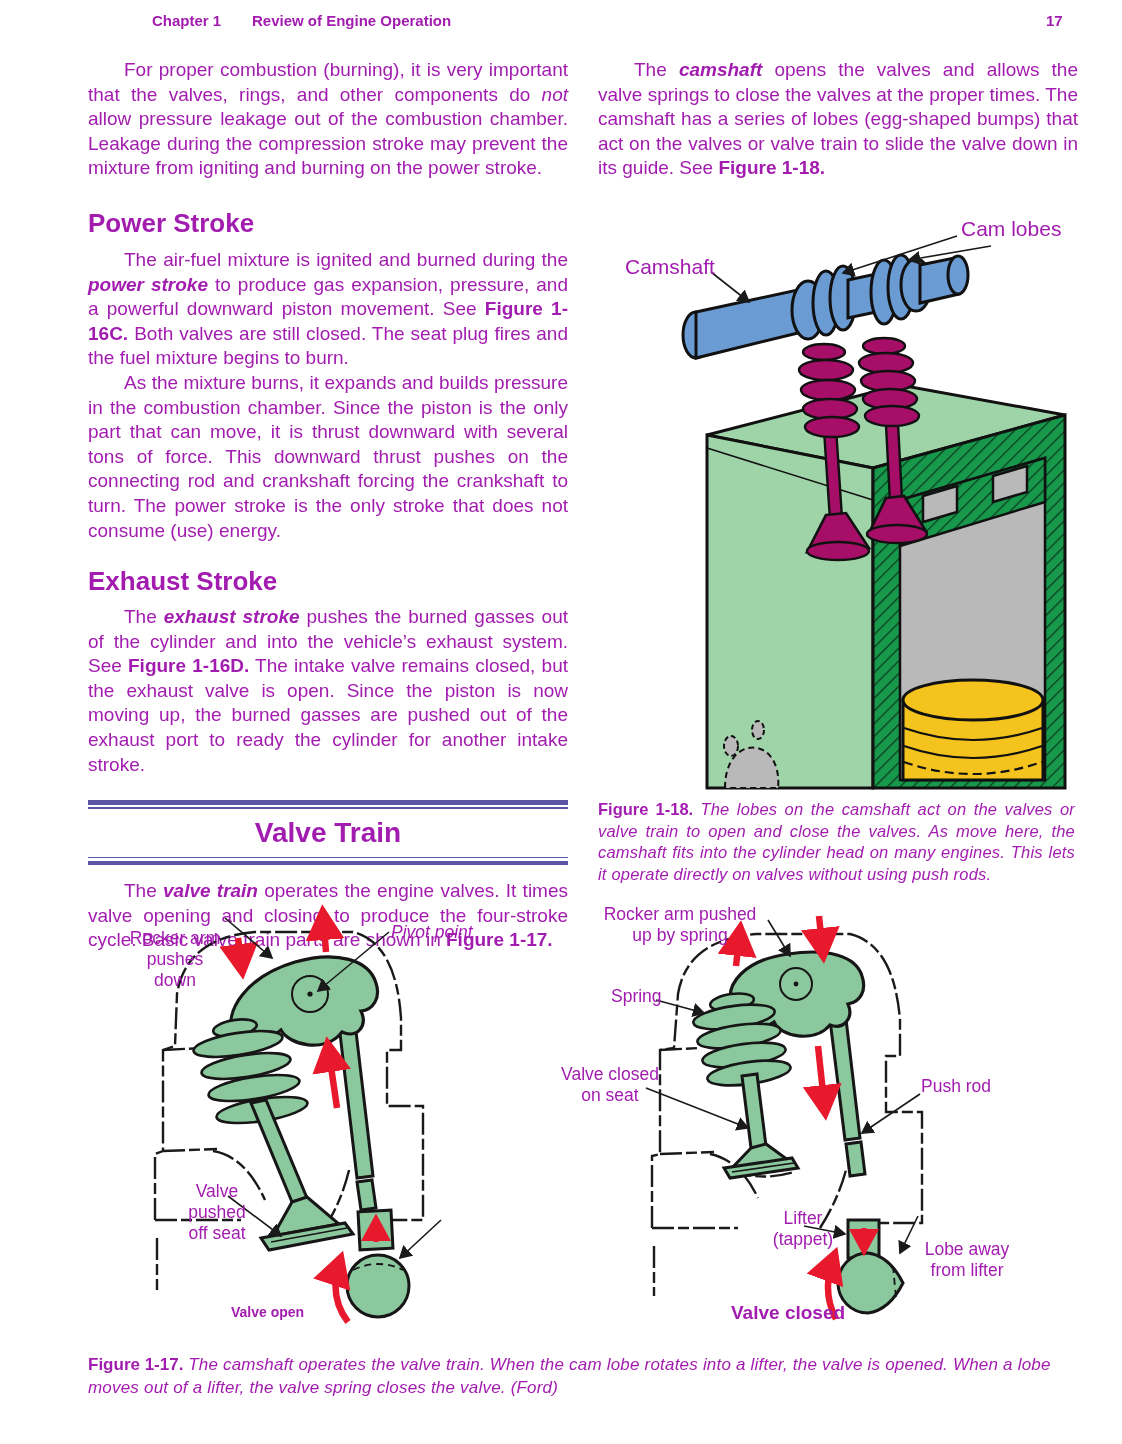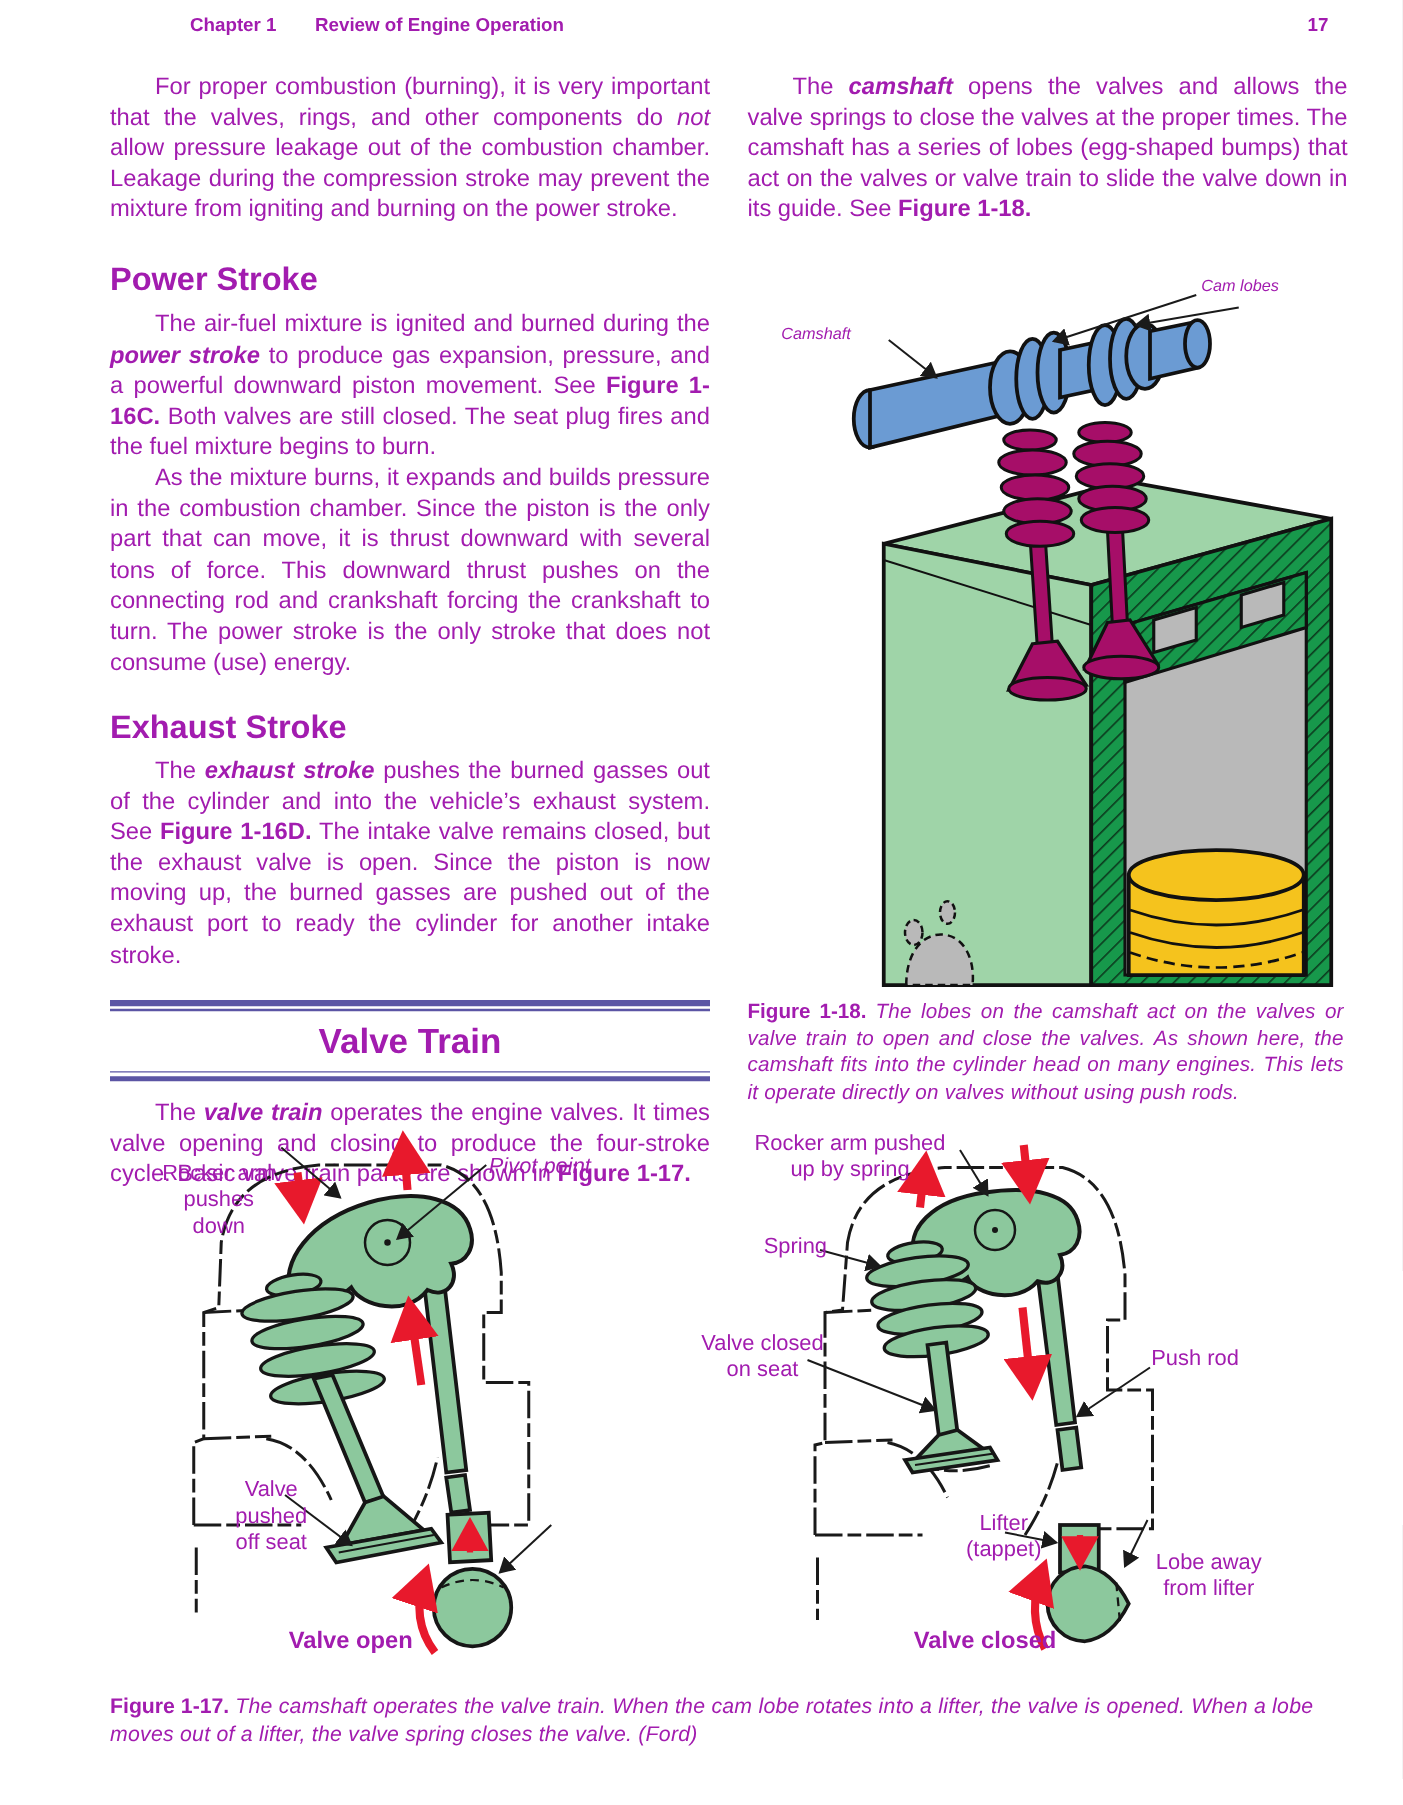--- a/index.html
+++ b/index.html
@@ -24,37 +24,37 @@
   #vt-block{margin-top:23px;}
   .rule .thick{height:4.5px;background:#5b55a4;}
   .rule .thin{height:1.5px;background:#5b55a4;}
   .rule-top .thin{margin-top:2.5px;}
   .rule-bot .thick{margin-top:2.5px;}
   #h-valvetrain{font-size:28px;font-weight:bold;text-align:center;margin:8px 0;line-height:32px;}
   #p-valvetrain{margin-top:14px;}
   
   #fig18{position:absolute;left:595px;top:200px;width:527px;height:597px;}
   #fig18 svg{position:absolute;left:0;top:0;}
-  .fig-label{position:absolute;font-size:13px;line-height:21px;white-space:pre-line;font-style:italic;}
+  .fig-label{position:absolute;font-size:21px;line-height:21px;white-space:pre-line;}
   #lbl-camshaft{left:30px;top:56px;}
   #lbl-camlobes{left:366px;top:18px;}
   #fig18-caption{position:absolute;left:598px;top:799px;width:477px;
                  font-size:16.5px;line-height:21.6px;text-align:justify;}
   #fig18-caption .i,#fig17-caption .i{letter-spacing:.2px;}
   
   #fig17{position:absolute;left:85px;top:898px;width:1012px;height:450px;}
   #fig17 svg{position:absolute;top:0;}
   #svg17L{left:0;}
   #svg17R{left:505px;}
   .fl{position:absolute;font-size:17.5px;line-height:21px;white-space:pre-line;text-align:center;}
   #l-rocker{left:34px;top:30px;width:112px;}
   #l-pivot{left:306px;top:24px;text-align:right;font-style:italic;}
   #l-valveoff{left:84px;top:283px;width:96px;}
   #l-camtouch{left:352px;top:300px;width:104px;}
-  #l-valveopen{left:146px;top:404px;font-size:19px;font-weight:bold;}
+  #l-valveopen{left:146px;top:404px;font-size:14px;font-weight:bold;}
   #r-rocker{left:512px;top:6px;width:166px;}
   #r-spring{left:526px;top:88px;text-align:left;}
   #r-valveclosed{left:466px;top:166px;width:118px;}
   #r-pushrod{left:836px;top:178px;text-align:left;}
   #r-lifter{left:672px;top:310px;width:92px;}
   #r-lobeaway{left:824px;top:300px;width:116px;margin-top:41px;}
   #r-valveclosedb{left:646px;top:404px;font-size:19px;font-weight:bold;}
   #fig17-caption{position:absolute;left:88px;top:1353px;width:978px;
                  font-size:17px;line-height:23px;text-align:left;}
 </style>
@@ -165,21 +165,21 @@
       <g stroke="#1a1a1a" stroke-width="1.6" fill="none">
         <path d="M116,72 L154,102" marker-end="url(#ah18)"></path>
         <path d="M362,36 L248,73" marker-end="url(#ah18)"></path>
         <path d="M396,46 L314,60" marker-end="url(#ah18)"></path>
       </g>
     </svg>
     <div class="fig-label" id="lbl-camshaft">Camshaft</div>
     <div class="fig-label" id="lbl-camlobes">Cam lobes</div>
   </div>
 
-  <div id="fig18-caption"><span class="b">Figure 1-18. </span><span class="i">The lobes on the camshaft act on the valves or valve train to open and close the valves. As shown here, the camshaft fits into the cylinder head on many engines. This lets it operate directly on valves without using push rods.</span></div>
+  <div id="fig18-caption"><span class="b">Figure 1-18. </span><span class="i">The lobes on the camshaft act on the valves or valve train to open and close the valves. As move here, the camshaft fits into the cylinder head on many engines. This lets it operate directly on valves without using push rods.</span></div>
 
   <div id="fig17">
 
     <svg id="svg17L" width="500" height="450" viewBox="0 0 500 450">
       <defs>
         <marker id="ahL" markerWidth="9" markerHeight="9" refX="7" refY="4.5" orient="auto">
           <path d="M0,0 L8,4.5 L0,9 Z" fill="#1a1a1a"></path>
         </marker>
         <marker id="arL" markerWidth="6" markerHeight="6" refX="4" refY="3" orient="auto">
           <path d="M0,0 L5.5,3 L0,6 Z" fill="#e8192c"></path>

